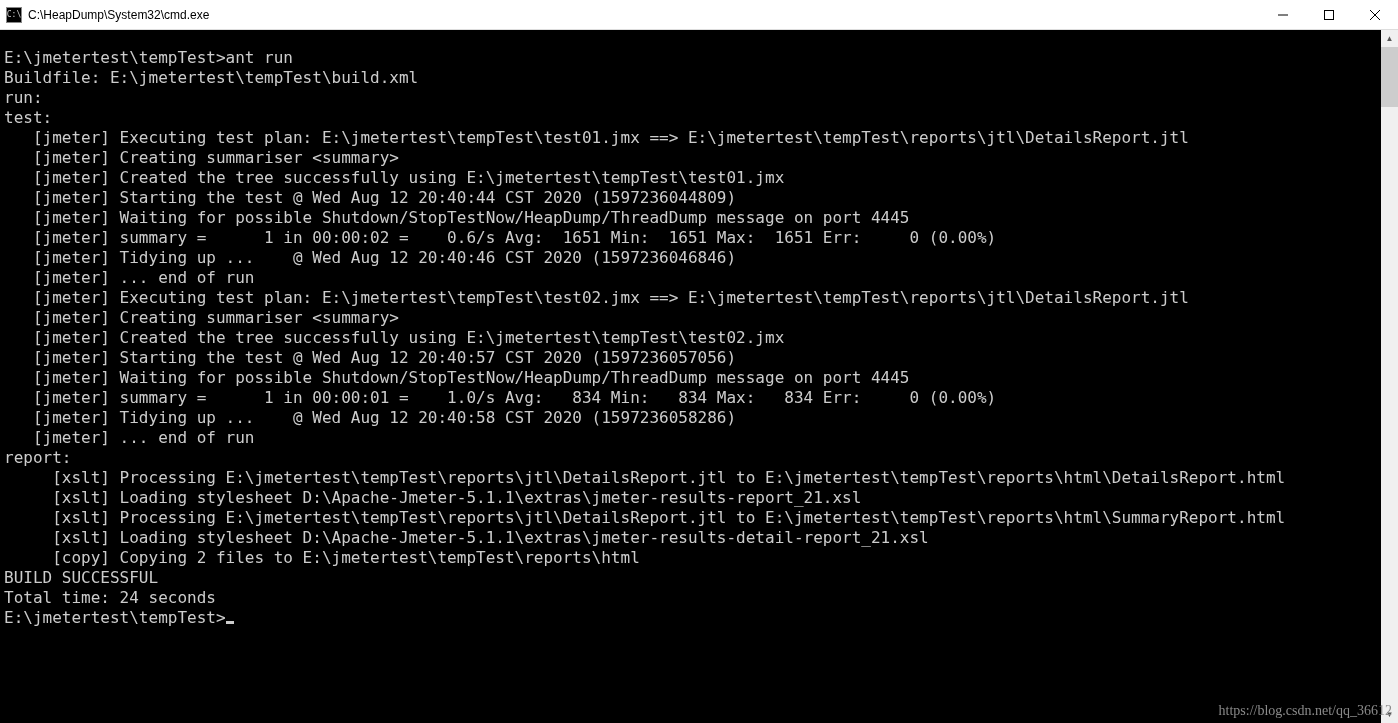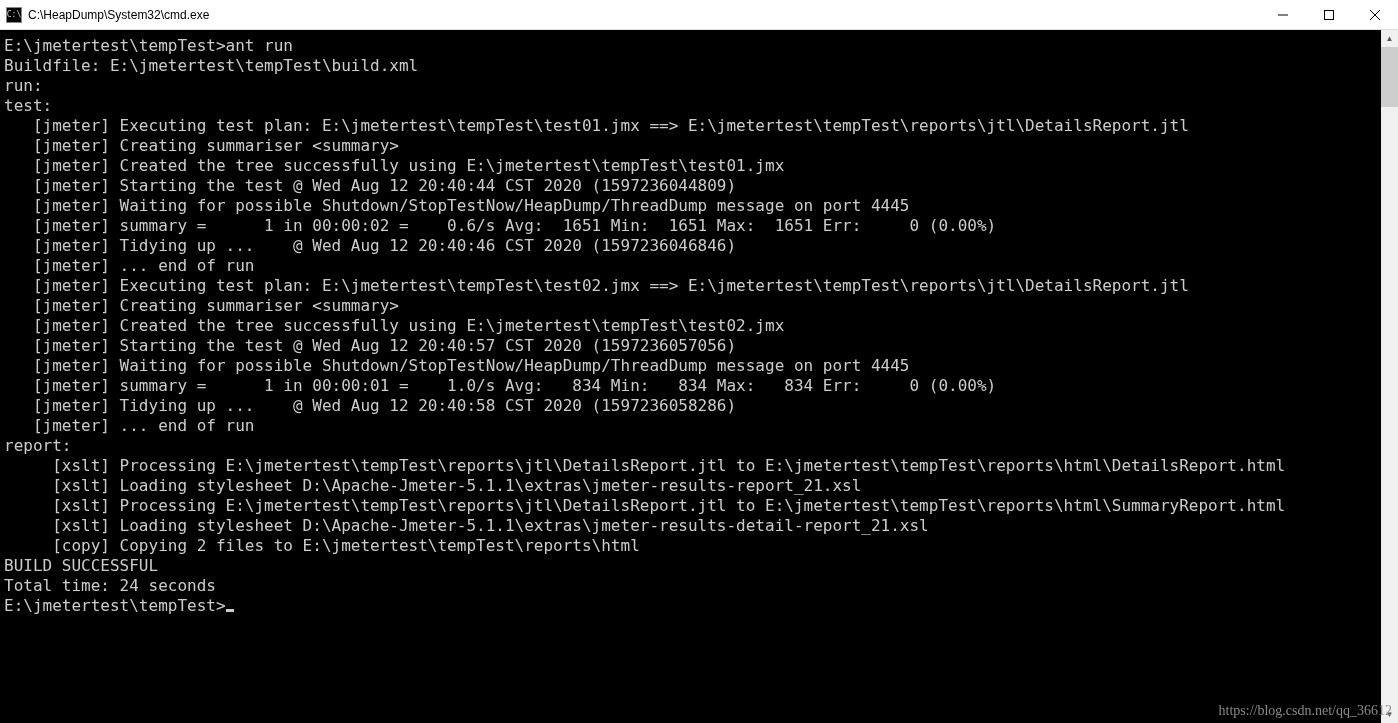--- a/index.html
+++ b/index.html
@@ -51,21 +51,21 @@
   cursor: pointer;
 }
 .win-btn svg { width: 10px; height: 10px; }
 .terminal {
   background: #000;
   color: #ccc;
   font-family: "NSimSun", "SimSun", Consolas, monospace;
   font-size: 16px;
   line-height: 20px;
   height: calc(100% - 30px);
-  padding: 6px 4px;
+  padding: 18px 4px;
   white-space: pre;
   overflow: hidden;
   position: relative;
 }
 .terminal-line { white-space: pre; }
 .cursor {
   display: inline-block;
   width: 8px;
   height: 3px;
   background: #ccc;

